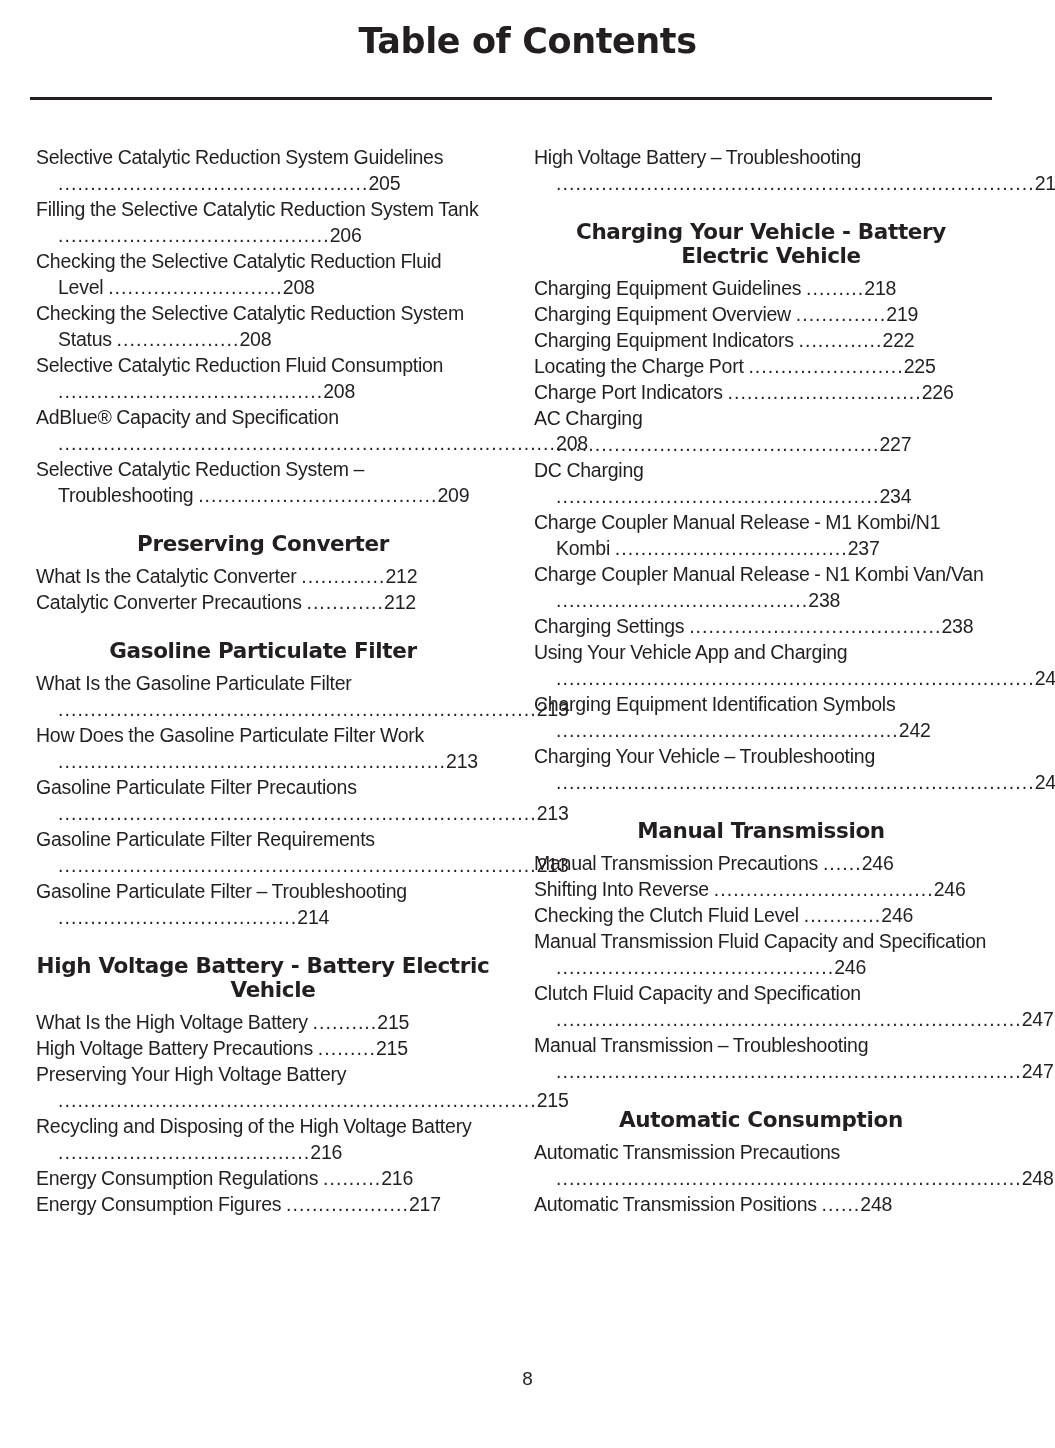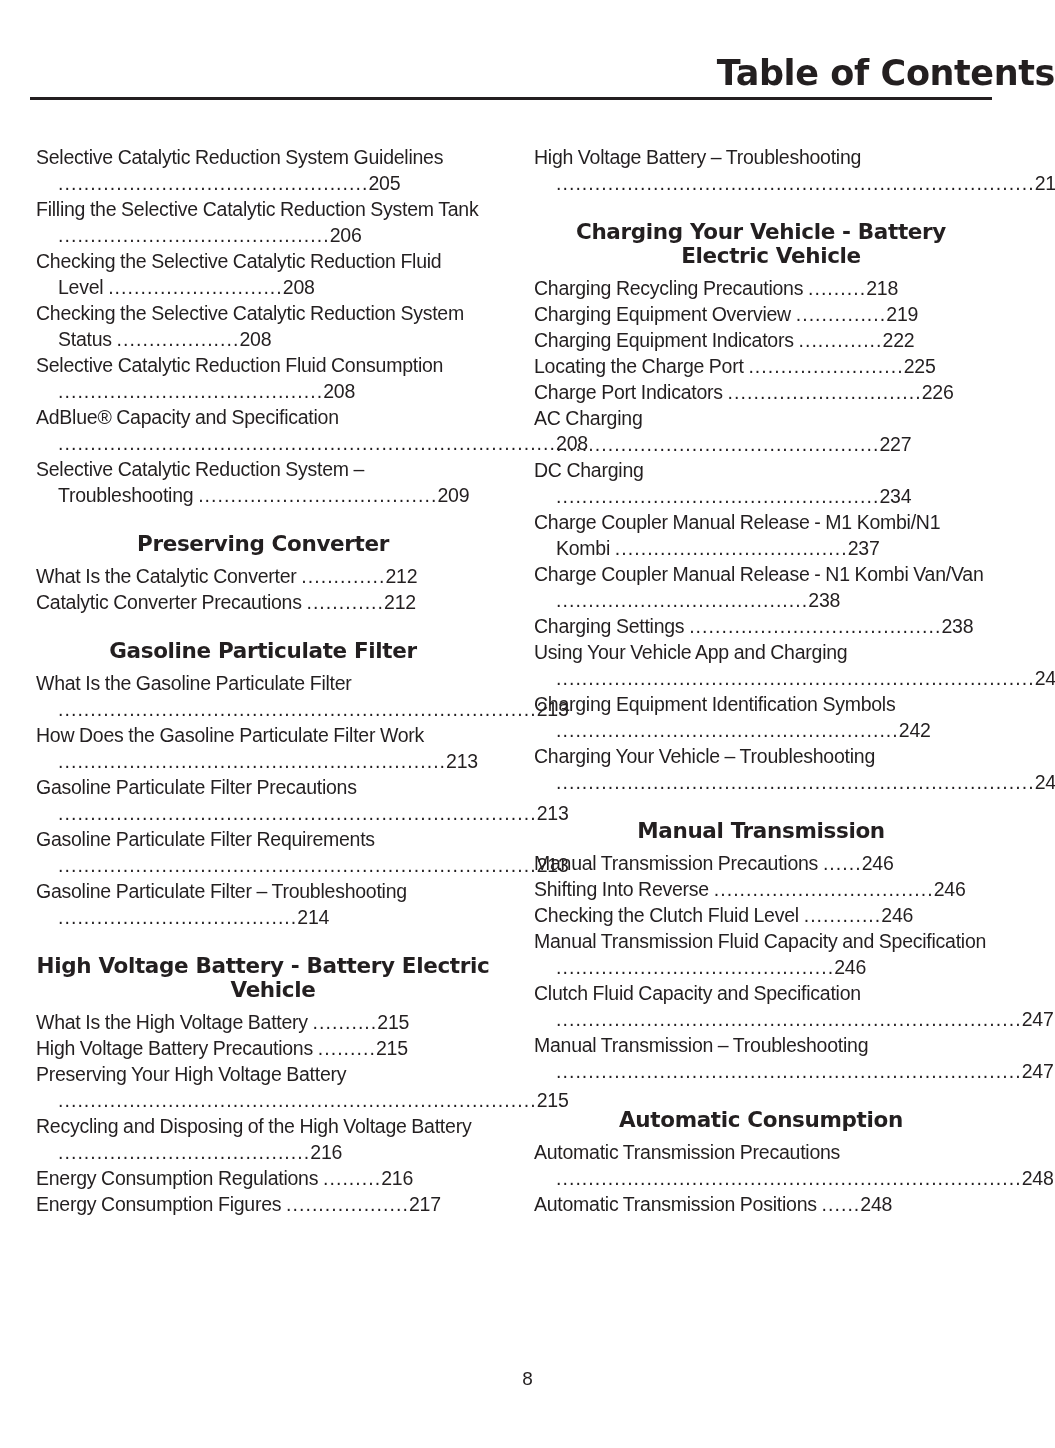--- a/index.html
+++ b/index.html
@@ -18,22 +18,22 @@
 
   .page {
     width: 1055px;
     height: 1448px;
     position: relative;
     box-sizing: border-box;
   }
 
   
   .page-header {
-    padding-top: 56px;
-    text-align: right;
+    padding-top: 24px;
+    text-align: center;
   }
   .page-title {
     font-size: 35px;
     font-weight: bold;
     letter-spacing: -0.4px;
     color: #231f20;
     line-height: 1.0;
     margin: 0;
     font-family: "DejaVu Sans", "Liberation Sans", sans-serif;
   }
@@ -147,21 +147,21 @@
         <div class="toc-entry"><span class="title">What Is the High Voltage Battery</span> <span class="leader">..........</span><span class="pg">215</span></div>
         <div class="toc-entry"><span class="title">High Voltage Battery Precautions</span> <span class="leader">.........</span><span class="pg">215</span></div>
         <div class="toc-entry"><span class="title">Preserving Your High Voltage Battery</span> <span class="leader">..........................................................................</span><span class="pg">215</span></div>
         <div class="toc-entry"><span class="title">Recycling and Disposing of the High Voltage Battery</span> <span class="leader">.......................................</span><span class="pg">216</span></div>
         <div class="toc-entry"><span class="title">Energy Consumption Regulations</span> <span class="leader">.........</span><span class="pg">216</span></div>
         <div class="toc-entry"><span class="title">Energy Consumption Figures</span> <span class="leader">...................</span><span class="pg">217</span></div>
       </div>
     <div class="column" id="col-1">
         <div class="toc-entry"><span class="title">High Voltage Battery – Troubleshooting</span> <span class="leader">..........................................................................</span><span class="pg">217</span></div>
         <div class="section-heading">Charging Your Vehicle - Battery Electric Vehicle</div>
-        <div class="toc-entry"><span class="title">Charging Recycling Precautions</span> <span class="leader">.........</span><span class="pg">218</span></div>
+        <div class="toc-entry"><span class="title">Charging Equipment Guidelines</span> <span class="leader">.........</span><span class="pg">218</span></div>
         <div class="toc-entry"><span class="title">Charging Equipment Overview</span> <span class="leader">..............</span><span class="pg">219</span></div>
         <div class="toc-entry"><span class="title">Charging Equipment Indicators</span> <span class="leader">.............</span><span class="pg">222</span></div>
         <div class="toc-entry"><span class="title">Locating the Charge Port</span> <span class="leader">........................</span><span class="pg">225</span></div>
         <div class="toc-entry"><span class="title">Charge Port Indicators</span> <span class="leader">..............................</span><span class="pg">226</span></div>
         <div class="toc-entry"><span class="title">AC Charging</span> <span class="leader">..................................................</span><span class="pg">227</span></div>
         <div class="toc-entry"><span class="title">DC Charging</span> <span class="leader">..................................................</span><span class="pg">234</span></div>
         <div class="toc-entry"><span class="title">Charge Coupler Manual Release - M1 Kombi/N1 Kombi</span> <span class="leader">....................................</span><span class="pg">237</span></div>
         <div class="toc-entry"><span class="title">Charge Coupler Manual Release - N1 Kombi Van/Van</span> <span class="leader">.......................................</span><span class="pg">238</span></div>
         <div class="toc-entry"><span class="title">Charging Settings</span> <span class="leader">.......................................</span><span class="pg">238</span></div>
         <div class="toc-entry"><span class="title">Using Your Vehicle App and Charging</span> <span class="leader">..........................................................................</span><span class="pg">242</span></div>

